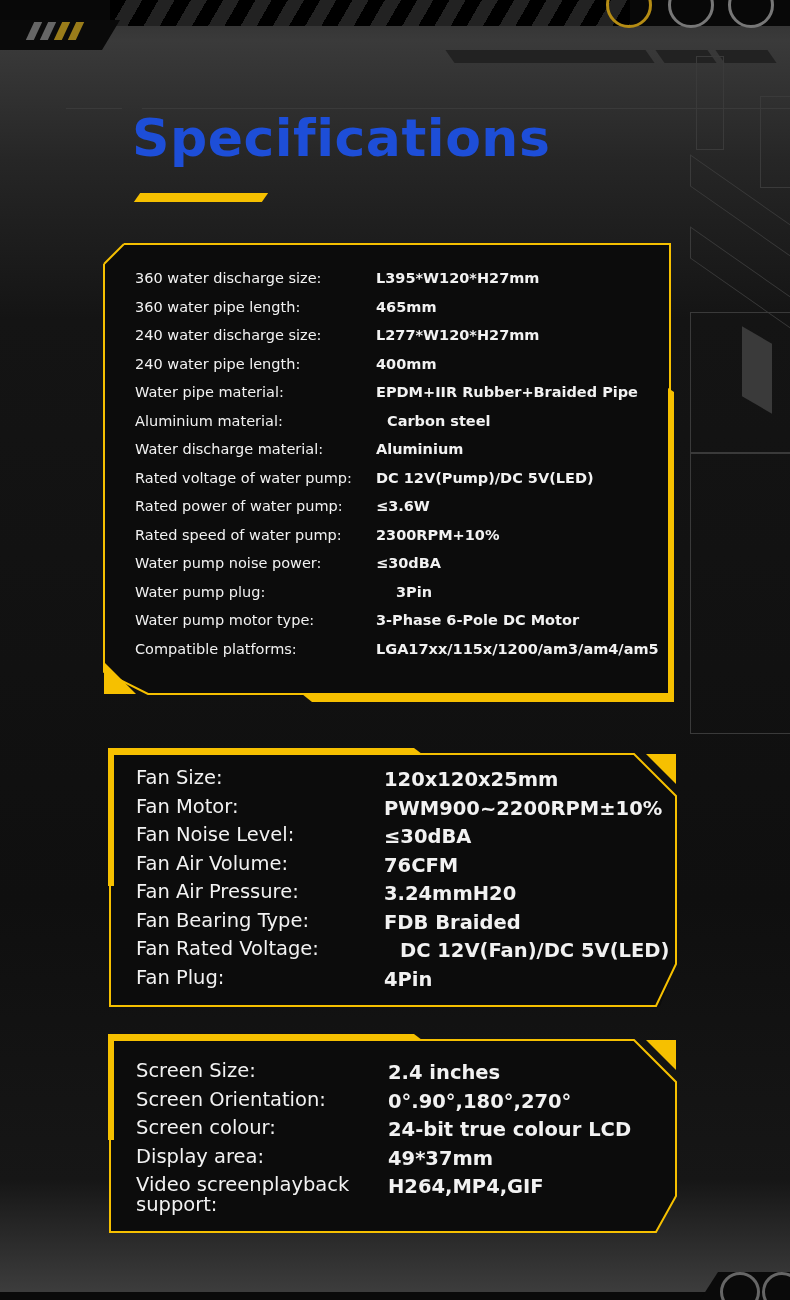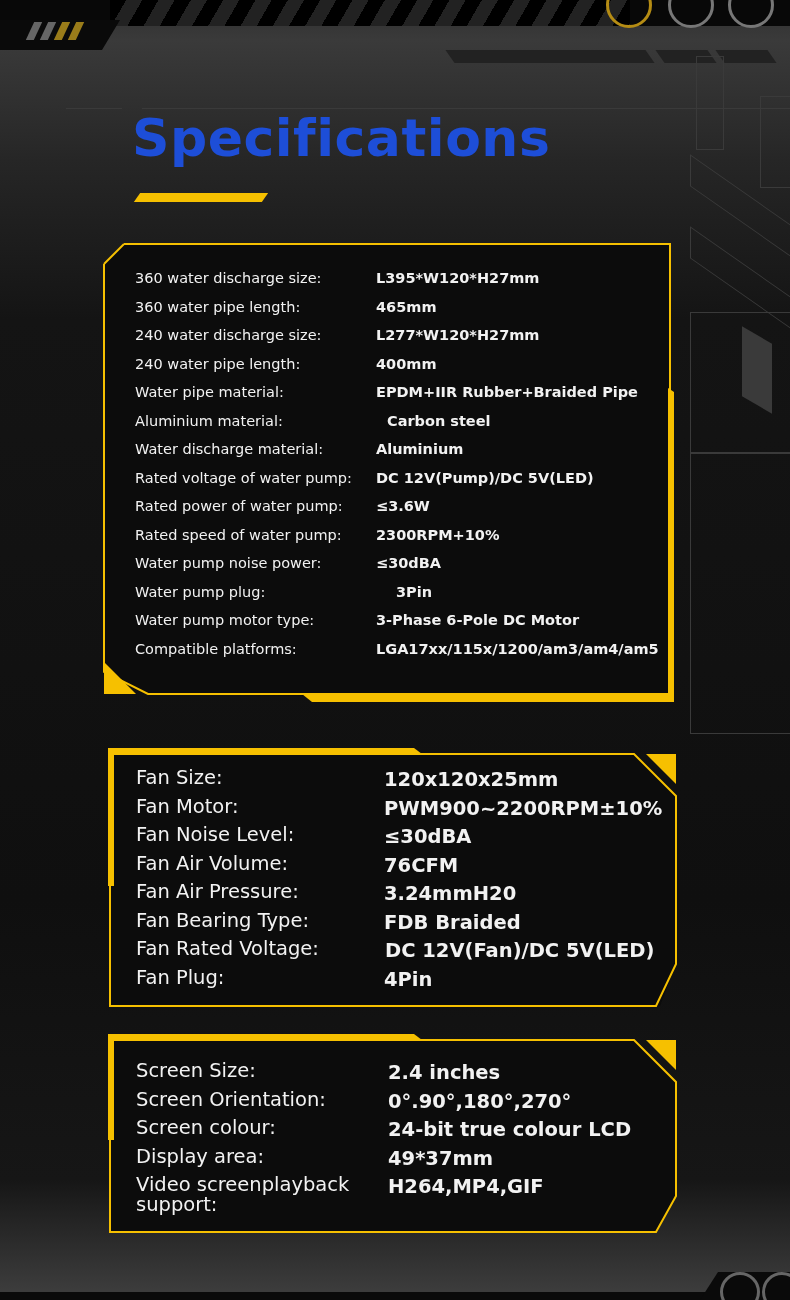--- a/index.html
+++ b/index.html
@@ -170,21 +170,21 @@
     <div class="row" style="top:114px;">
         <span class="k">Fan Air Pressure:</span>
         <span class="v" style="left:248px;top:2px;">3.24mmH20</span>
       </div>
     <div class="row" style="top:142.5px;">
         <span class="k">Fan Bearing Type:</span>
         <span class="v" style="left:248px;top:2px;">FDB Braided</span>
       </div>
     <div class="row" style="top:171px;">
         <span class="k">Fan Rated Voltage:</span>
-        <span class="v" style="left:249px;top:2px;text-align:center;">DC 12V(Fan)/DC 5V(LED)</span>
+        <span class="v" style="left:264px;top:2px;text-align:center;">DC 12V(Fan)/DC 5V(LED)</span>
       </div>
     <div class="row" style="top:199.5px;">
         <span class="k">Fan Plug:</span>
         <span class="v" style="left:248px;top:2px;">4Pin</span>
       </div>
   </div>
 </div>
 
 <div class="panel p3" style="left:104px;top:1032px;width:576px;height:204px;">
   <svg class="frame" width="576" height="204">

